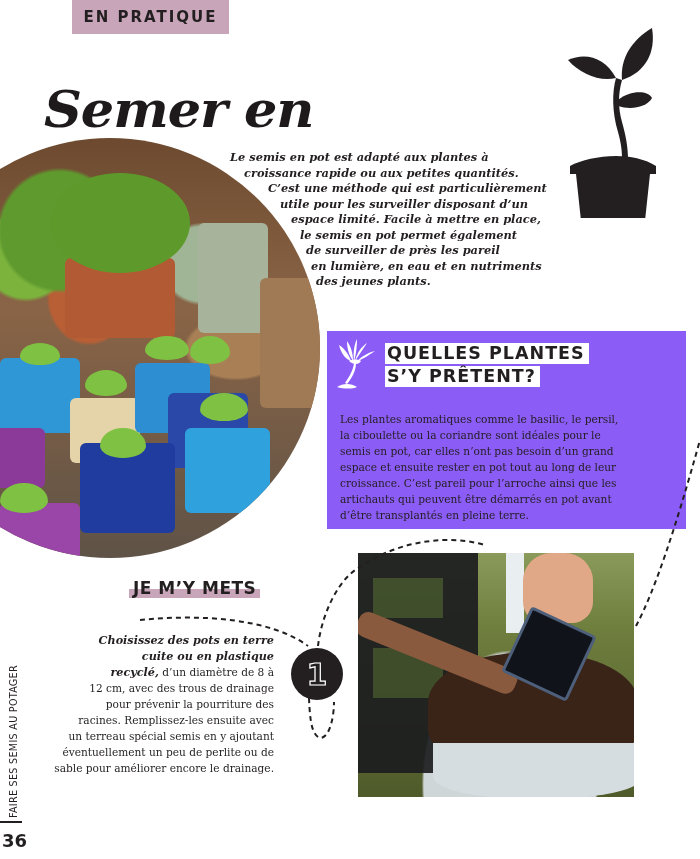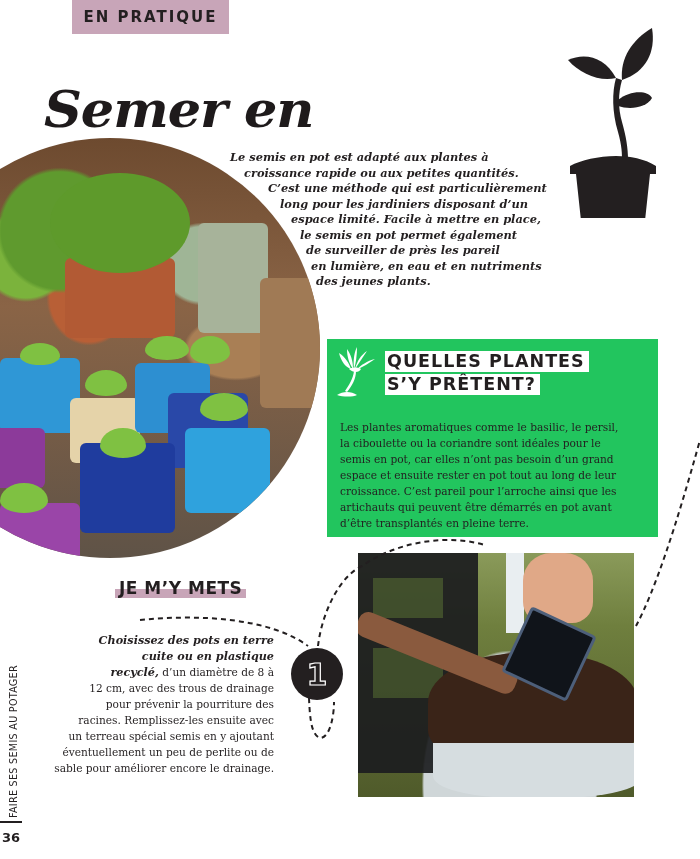--- a/index.html
+++ b/index.html
@@ -56,22 +56,22 @@
   }
 
   .intro {
     position: absolute; left: 230px; top: 150px; width: 320px;
     font-family: "DejaVu Serif", serif; font-weight: bold; font-style: italic;
     font-size: 11.4px; line-height: 15.5px; color: #231f20;
   }
   .intro span { display: block; white-space: nowrap; }
 
   .plants-box {
-    position: absolute; left: 327px; top: 339px; width: 331px; height: 198px;
-    background: #22c55e;
+    position: absolute; left: 327px; top: 331px; width: 359px; height: 198px;
+    background: #8b5cf6;
   }
   .plants-box .flower-icon {
     position: absolute; left: 8px; top: 8px; width: 42px; height: 52px;
   }
   .plants-box .heading {
     position: absolute; left: 58px; top: 12px;
     font-family: "DejaVu Sans", sans-serif; font-weight: bold;
     font-size: 17.5px; line-height: 21px; letter-spacing: 1px; color: #231f20;
   }
   .plants-box .heading span {
@@ -79,21 +79,21 @@
     margin-bottom: 2px;
   }
   .plants-box .body {
     position: absolute; left: 13px; top: 80px; width: 290px;
     font-family: "DejaVu Serif", serif; font-size: 10.6px; line-height: 16px;
     color: #231f20;
   }
   .plants-box .body span { display: block; white-space: nowrap; }
 
   .step-heading {
-    position: absolute; left: 115px; top: 578px;
+    position: absolute; left: 129px; top: 578px;
     font-family: "DejaVu Sans", sans-serif; font-weight: bold;
     font-size: 17px; letter-spacing: 0.5px; color: #231f20;
     background: linear-gradient(180deg, transparent 55%, #c8a5b8 55%, #c8a5b8 100%);
     padding: 0 4px;
   }
 
   .step-text {
     position: absolute; left: 52px; top: 632px; width: 222px;
     text-align: right;
     font-family: "DejaVu Serif", serif; font-size: 10.6px; line-height: 16px;
@@ -163,21 +163,21 @@
     position: absolute; left: 8px; top: 818px;
     transform: rotate(-90deg); transform-origin: left top;
     font-family: "DejaVu Sans", sans-serif; font-size: 9.6px;
     letter-spacing: 0.3px; color: #231f20; white-space: nowrap;
   }
   .page-rule {
     position: absolute; left: 0; top: 821px; width: 22px; height: 2px; background: #231f20;
   }
   .page-number {
     position: absolute; left: 2px; top: 830px;
-    font-family: "DejaVu Sans", sans-serif; font-weight: bold; font-size: 13px;
+    font-family: "DejaVu Sans", sans-serif; font-weight: bold; font-size: 18px;
     color: #231f20;
   }
 </style>
 </head>
 <body>
 
 <div class="rubric">
   <span>EN PRATIQUE</span>
 </div>
 
@@ -214,21 +214,21 @@
   <div class="leaf" style="left:290px; top:198px; width:40px; height:28px;"></div>
   <div class="leaf" style="left:300px; top:255px; width:48px; height:28px;"></div>
   <div class="leaf" style="left:200px; top:290px; width:46px; height:30px;"></div>
   <div class="leaf" style="left:100px; top:345px; width:48px; height:30px;"></div>
 </div>
 
 <div class="intro">
   <span style="padding-left:0px;">Le semis en pot est adapté aux plantes à</span>
   <span style="padding-left:14px;">croissance rapide ou aux petites quantités.</span>
   <span style="padding-left:38px;">C’est une méthode qui est particulièrement</span>
-  <span style="padding-left:50px;">long pour les jardiniers disposant d’un</span>
+  <span style="padding-left:50px;">utile pour les surveiller disposant d’un</span>
   <span style="padding-left:61px;">espace limité. Facile à mettre en place,</span>
   <span style="padding-left:70px;">le semis en pot permet également</span>
   <span style="padding-left:76px;">de surveiller de près les pareil</span>
   <span style="padding-left:81px;">en lumière, en eau et en nutriments</span>
   <span style="padding-left:86px;">des jeunes plants.</span>
 </div>
 
 <div class="plants-box">
   <svg class="flower-icon" viewBox="0 0 42 52">
     <g fill="#ffffff">

